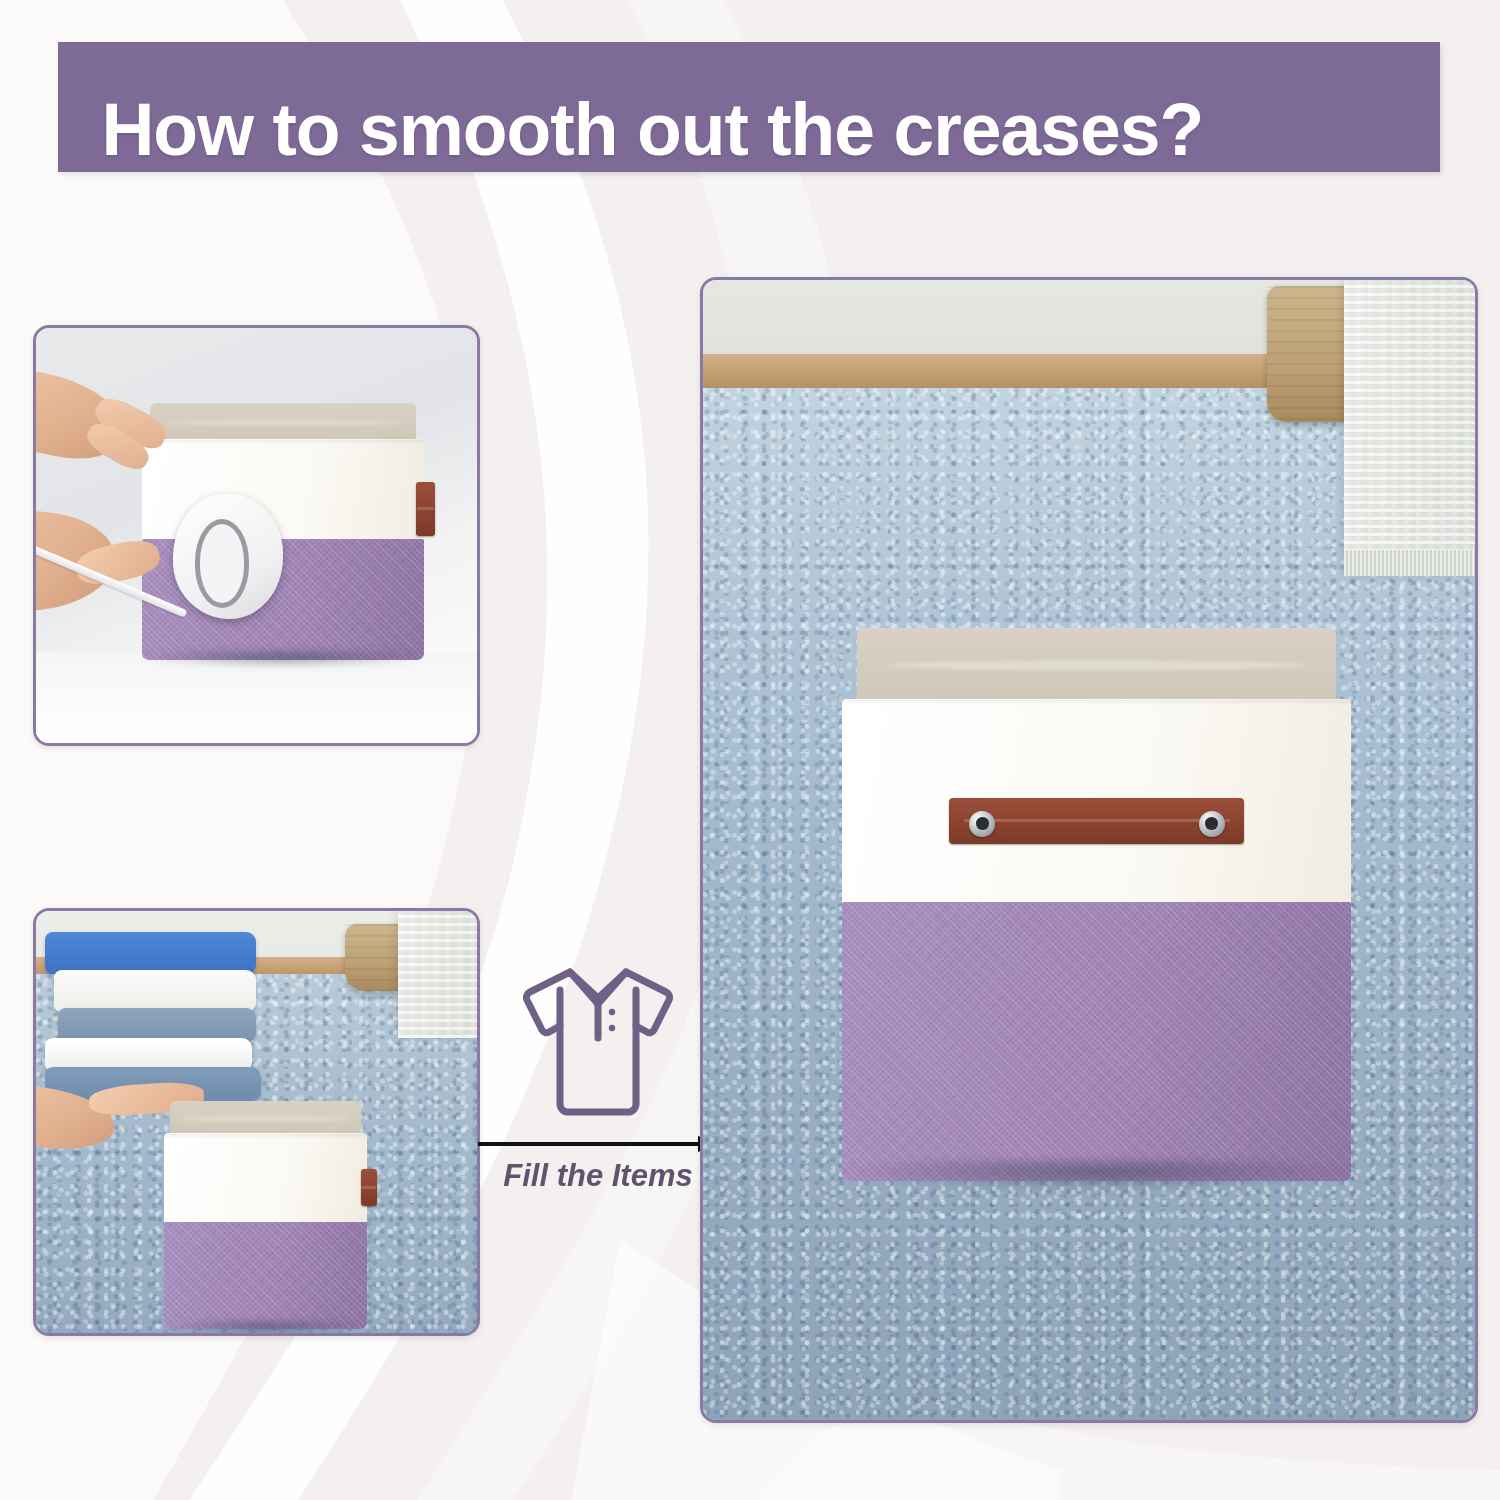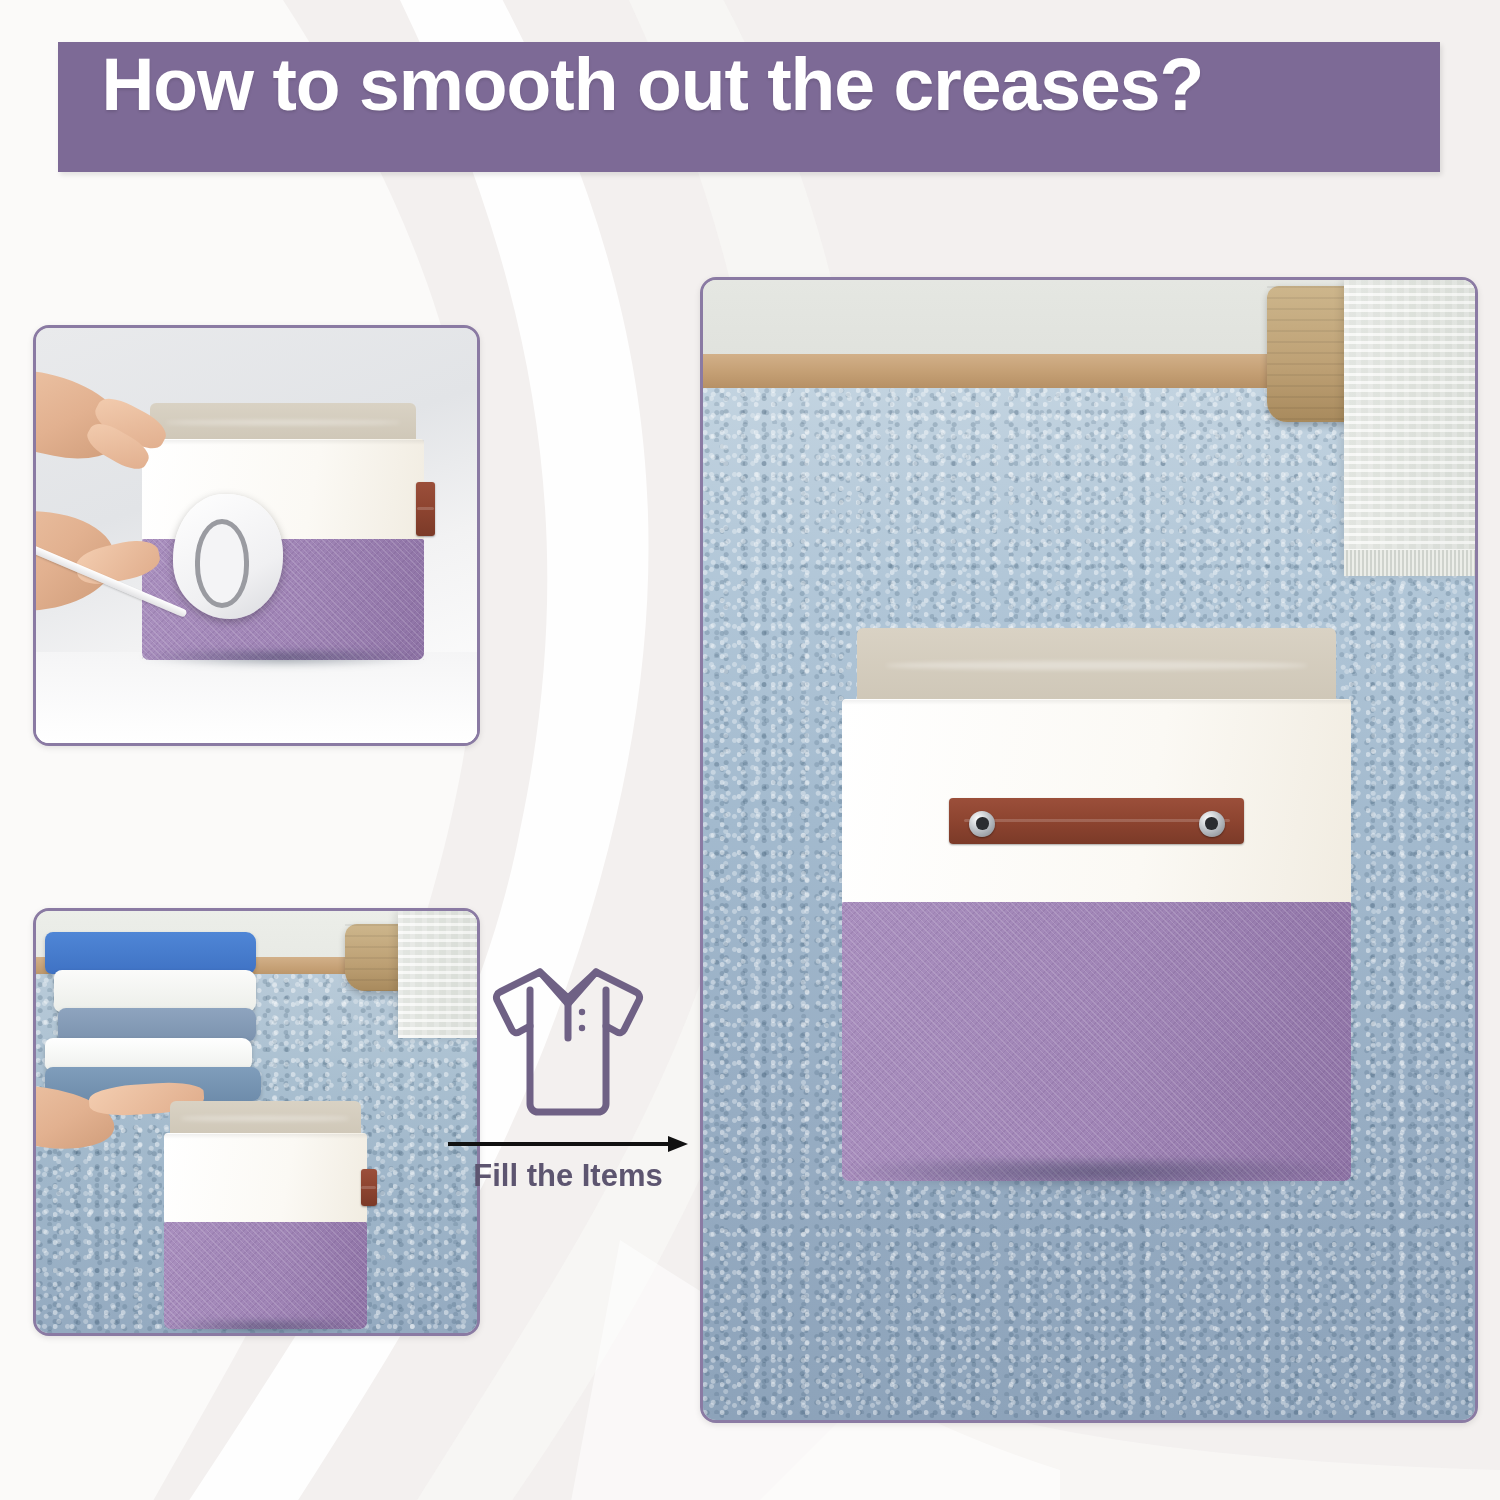--- a/index.html
+++ b/index.html
@@ -10,21 +10,21 @@
   }
   #stage{position:relative;width:1500px;height:1500px;overflow:hidden;background:#f3f0ef;}
 
   
   .bg-swoosh{position:absolute;inset:0;width:1500px;height:1500px;pointer-events:none;}
 
   
   .banner{
     position:absolute;left:58px;top:42px;width:1382px;height:130px;
     background:#7d6a96;
-    display:flex;align-items:flex-start;
+    display:flex;align-items:flex-end;
     box-shadow:2px 3px 5px rgba(0,0,0,.10);
   }
   .banner-title{
     color:#ffffff;font-size:74px;font-weight:bold;letter-spacing:-1px;
     padding-left:38px;white-space:nowrap;
     text-shadow:0 2px 3px rgba(0,0,0,.12);
     transform:scaleX(.99);
   }
 
   
@@ -126,21 +126,21 @@
     background:repeating-linear-gradient(90deg,#eceee9 0 2px, #cfd3cd 2px 4px);}
 
   
   .step{position:absolute;width:250px;text-align:center;}
   .step-icon{display:block;margin:0 auto;}
   .arrow-wrap{position:relative;height:14px;margin-top:10px;}
   .step-caption{
     margin-top:8px;font-size:31px;font-weight:bold;color:#5d5570;white-space:nowrap;
   }
   #step-iron{left:455px;top:405px;}
-  #step-fill{left:443px;top:960px;}
+  #step-fill{left:473px;top:960px;font-style:italic;}
 </style>
 </head>
 <body>
 
 <div id="stage">
 
   <svg class="bg-swoosh" viewBox="0 0 1500 1500" preserveAspectRatio="none">
     <defs>
       <linearGradient id="bgg" x1="0" y1="0" x2="1" y2="1">
         <stop offset="0%" stop-color="#ffffff"></stop>

